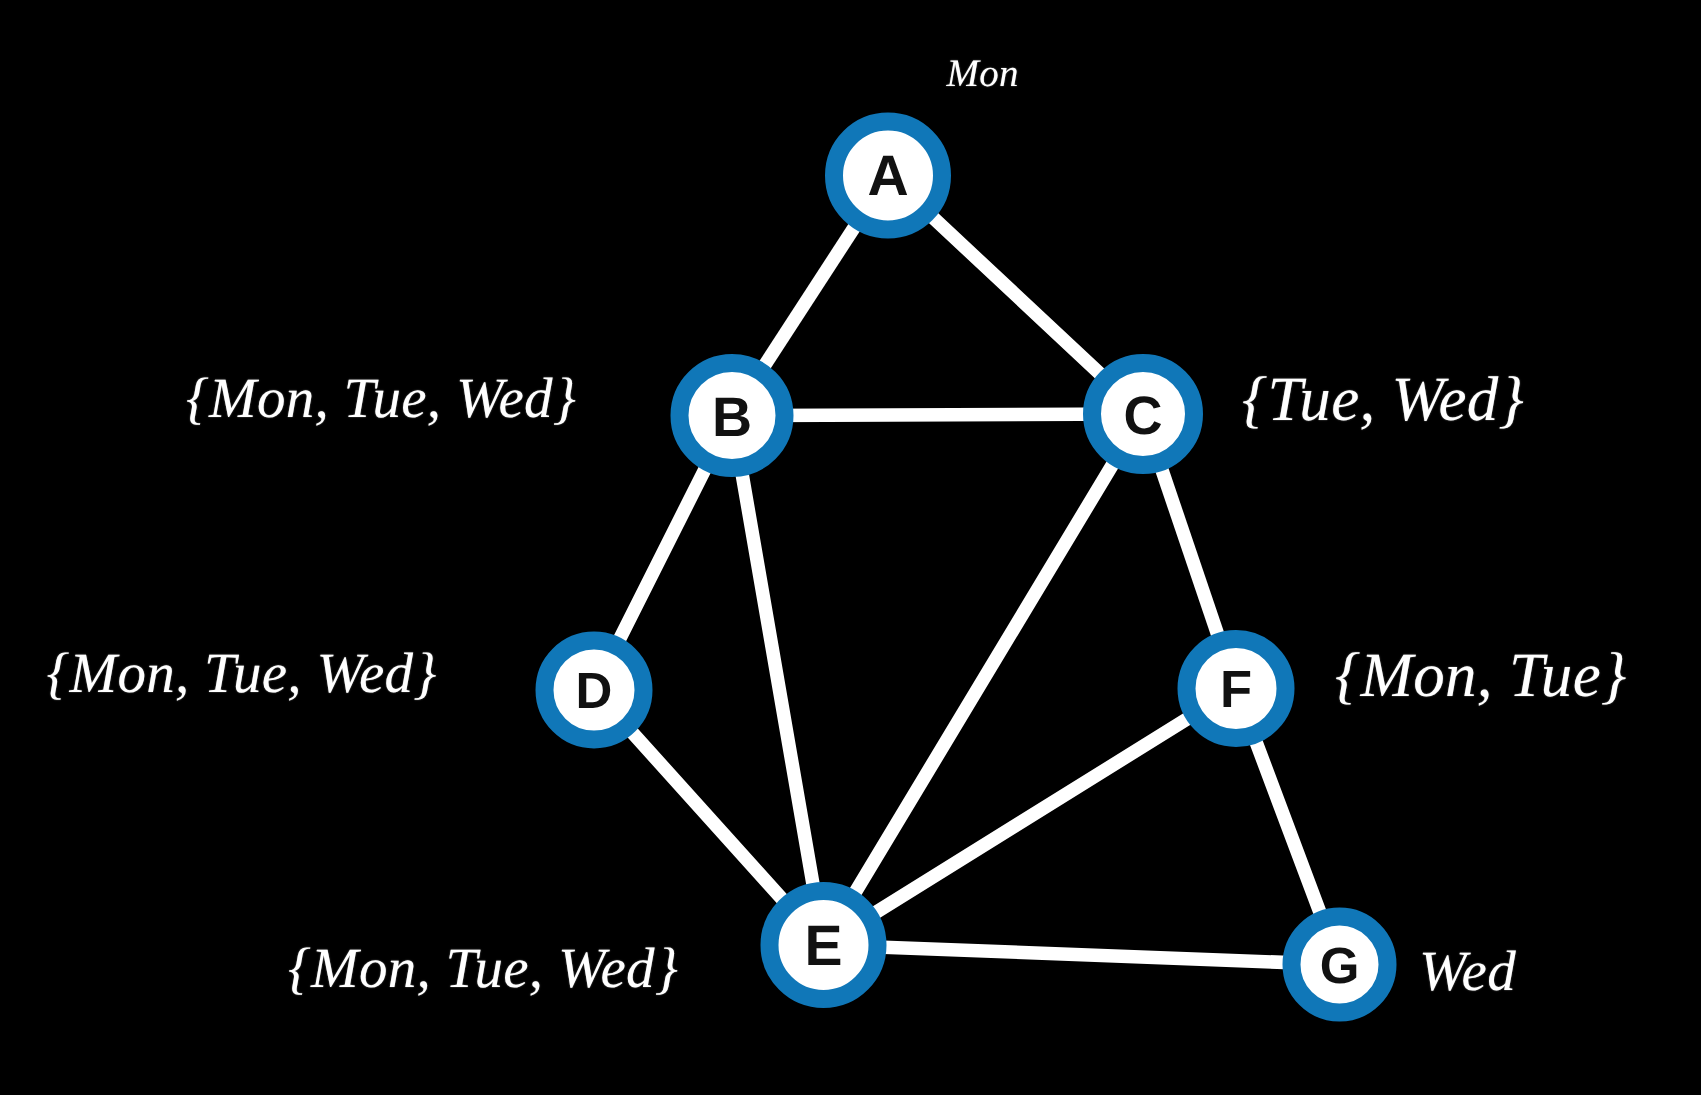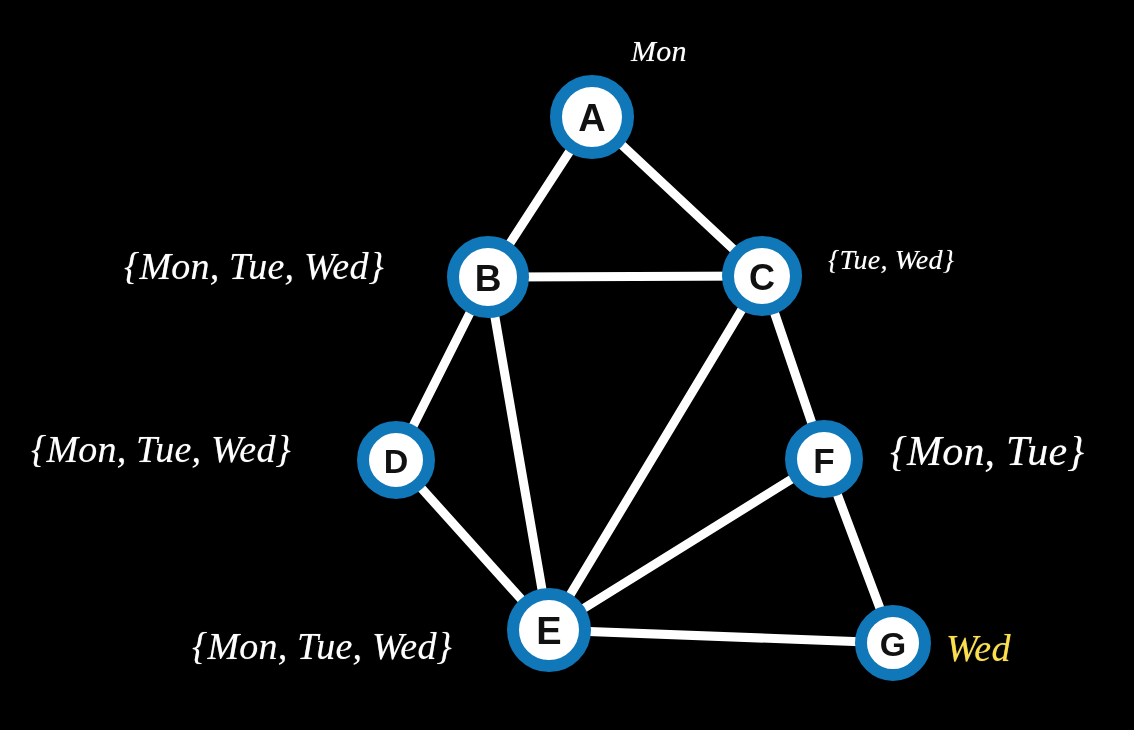--- a/index.html
+++ b/index.html
@@ -100,21 +100,21 @@
           <circle cx="824" cy="459" r="33" class="node-ring" fill="#ffffff" stroke="#1077b8" stroke-width="12"></circle>
           <text x="824" y="460" class="node-letter" fill="#111111" font-size="35">F</text>
         </g>
         <g>
           <circle cx="893" cy="643" r="32" class="node-ring" fill="#ffffff" stroke="#1077b8" stroke-width="12"></circle>
           <text x="893" y="644" class="node-letter" fill="#111111" font-size="34">G</text>
         </g>
       </g>
   </svg>
   <div id="labels-layer">
-      <div class="domain-label" style="left: 631px; top: 36px; font-size: 30px; color: rgb(255, 255, 255);">Mon</div>
+      <div class="domain-label" style="left: 631px; top: 36px; font-size: 26px; color: rgb(255, 255, 255);">Mon</div>
       <div class="domain-label" style="left: 124px; top: 247px; font-size: 38px; color: rgb(255, 255, 255);">{Mon, Tue, Wed}</div>
-      <div class="domain-label" style="left: 828px; top: 246px; font-size: 28px; color: rgb(255, 255, 255);">{Tue, Wed}</div>
+      <div class="domain-label" style="left: 828px; top: 246px; font-size: 42px; color: rgb(255, 255, 255);">{Tue, Wed}</div>
       <div class="domain-label" style="left: 31px; top: 430px; font-size: 38px; color: rgb(255, 255, 255);">{Mon, Tue, Wed}</div>
       <div class="domain-label" style="left: 890px; top: 430px; font-size: 42px; color: rgb(255, 255, 255);">{Mon, Tue}</div>
       <div class="domain-label" style="left: 192px; top: 627px; font-size: 38px; color: rgb(255, 255, 255);">{Mon, Tue, Wed}</div>
-      <div class="domain-label" style="left: 946px; top: 629px; font-size: 38px; color: #fde047;">Wed</div>
+      <div class="domain-label" style="left: 946px; top: 629px; font-size: 38px; color: #ffffff;">Wed</div>
     </div>
 </div>
 
 </body></html>

